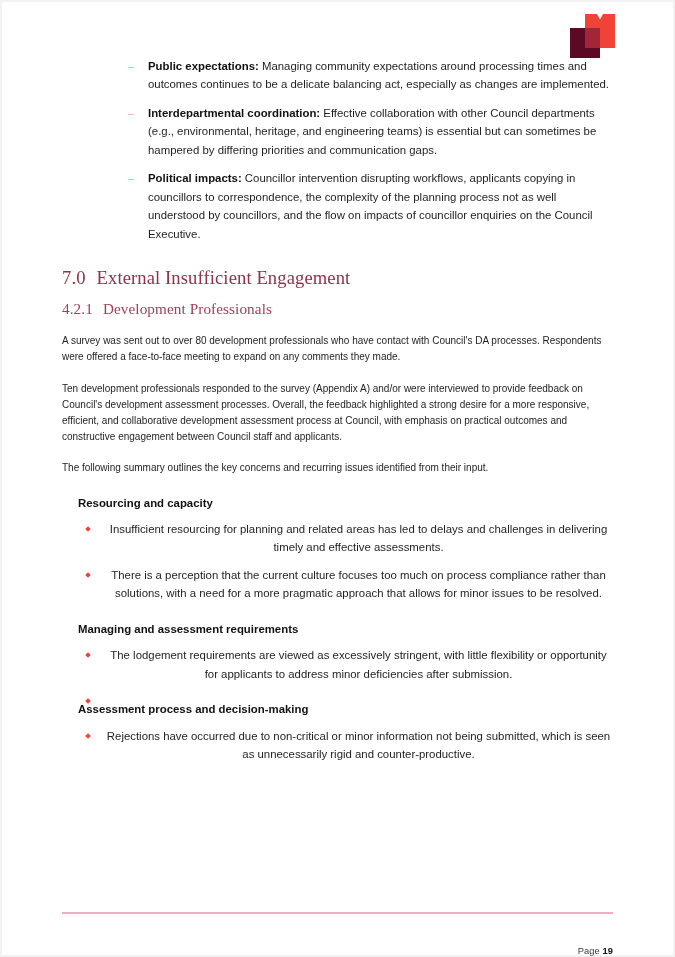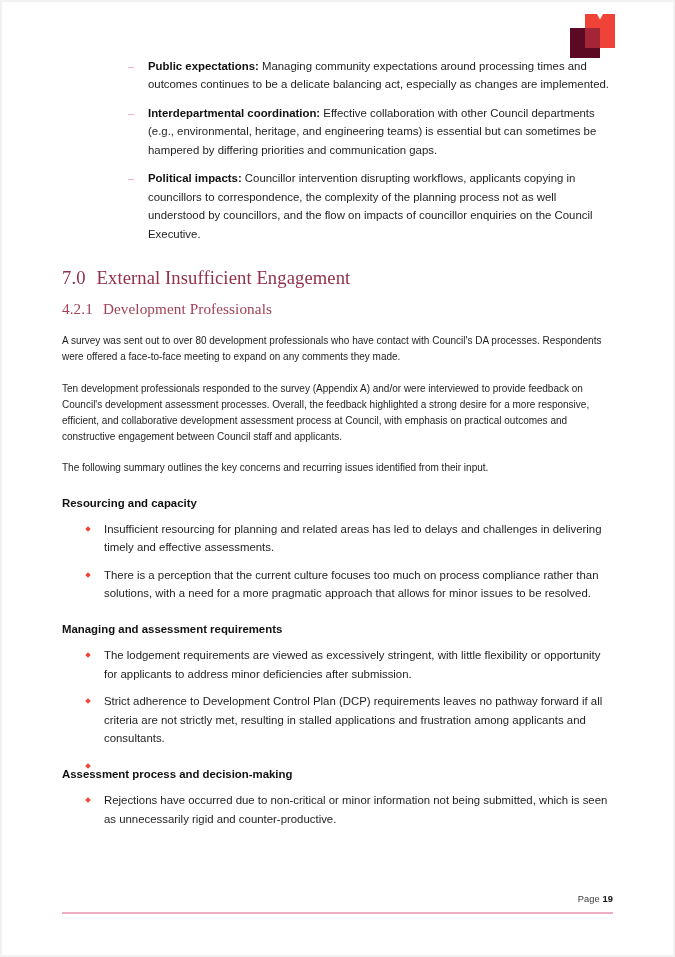--- a/index.html
+++ b/index.html
@@ -109,28 +109,29 @@
     color: #1e1e1e;
     margin: 15px 11px 0 0;
   }
 
   
   p.sub-head {
     font-size: 11.4px;
     line-height: 1.62;
     font-weight: bold;
     color: #111111;
-    margin: 17px 0 0 0;
+    margin: 17px 0 0 16px;
   }
 
   
   ul.bullet-list {
     list-style: none;
     margin: 8px 0 0 0;
     padding: 0;
+    text-align: center;
   }
   ul.bullet-list > li {
     position: relative;
     padding-left: 42px;
     margin-bottom: 9px;
     font-size: 11.4px;
     line-height: 1.62;
     color: #1e1e1e;
   }
   ul.bullet-list > li:last-child { margin-bottom: 0; }
@@ -149,21 +150,21 @@
     position: absolute;
     left: 62px;
     top: 912px;
     width: 551px;
     height: 1.5px;
     background: #edaec2;
   }
   .footer-text {
     position: absolute;
     right: 62px;
-    top: 894px;
+    top: 946px;
     font-size: 9.3px;
     color: #3b3b3b;
     letter-spacing: 0.1px;
   }
   .footer-text .pagenum { font-weight: bold; color: #111111; }
 </style>
 </head>
 <body>
 
 <div class="page">
@@ -218,23 +219,20 @@
         <span class="dot"></span><span>There is a perception that the current culture focuses too much on process compliance rather than solutions, with a need for a more pragmatic approach that allows for minor issues to be resolved.</span>
       </li>
     </ul>
 
     <p class="sub-head">Managing and assessment requirements</p>
     <ul class="bullet-list">
       <li>
         <span class="dot"></span><span>The lodgement requirements are viewed as excessively stringent, with little flexibility or opportunity for applicants to address minor deficiencies after submission.</span>
       </li>
       <li>
-        <span class="dot"></span><span>Strict adherence to Development Control Plan (DCP) requirements leaves no pathway forward if all criteria are not strictly met, resulting in stalled applications and frustration among applicants and consultants.</span>
-      </li>
-      <li>
         <span class="dot"></span>
       </li>
     </ul>
 
     <p class="sub-head">Assessment process and decision-making</p>
     <ul class="bullet-list">
       <li>
         <span class="dot"></span><span>Rejections have occurred due to non-critical or minor information not being submitted, which is seen as unnecessarily rigid and counter-productive.</span>
       </li>
     </ul>

